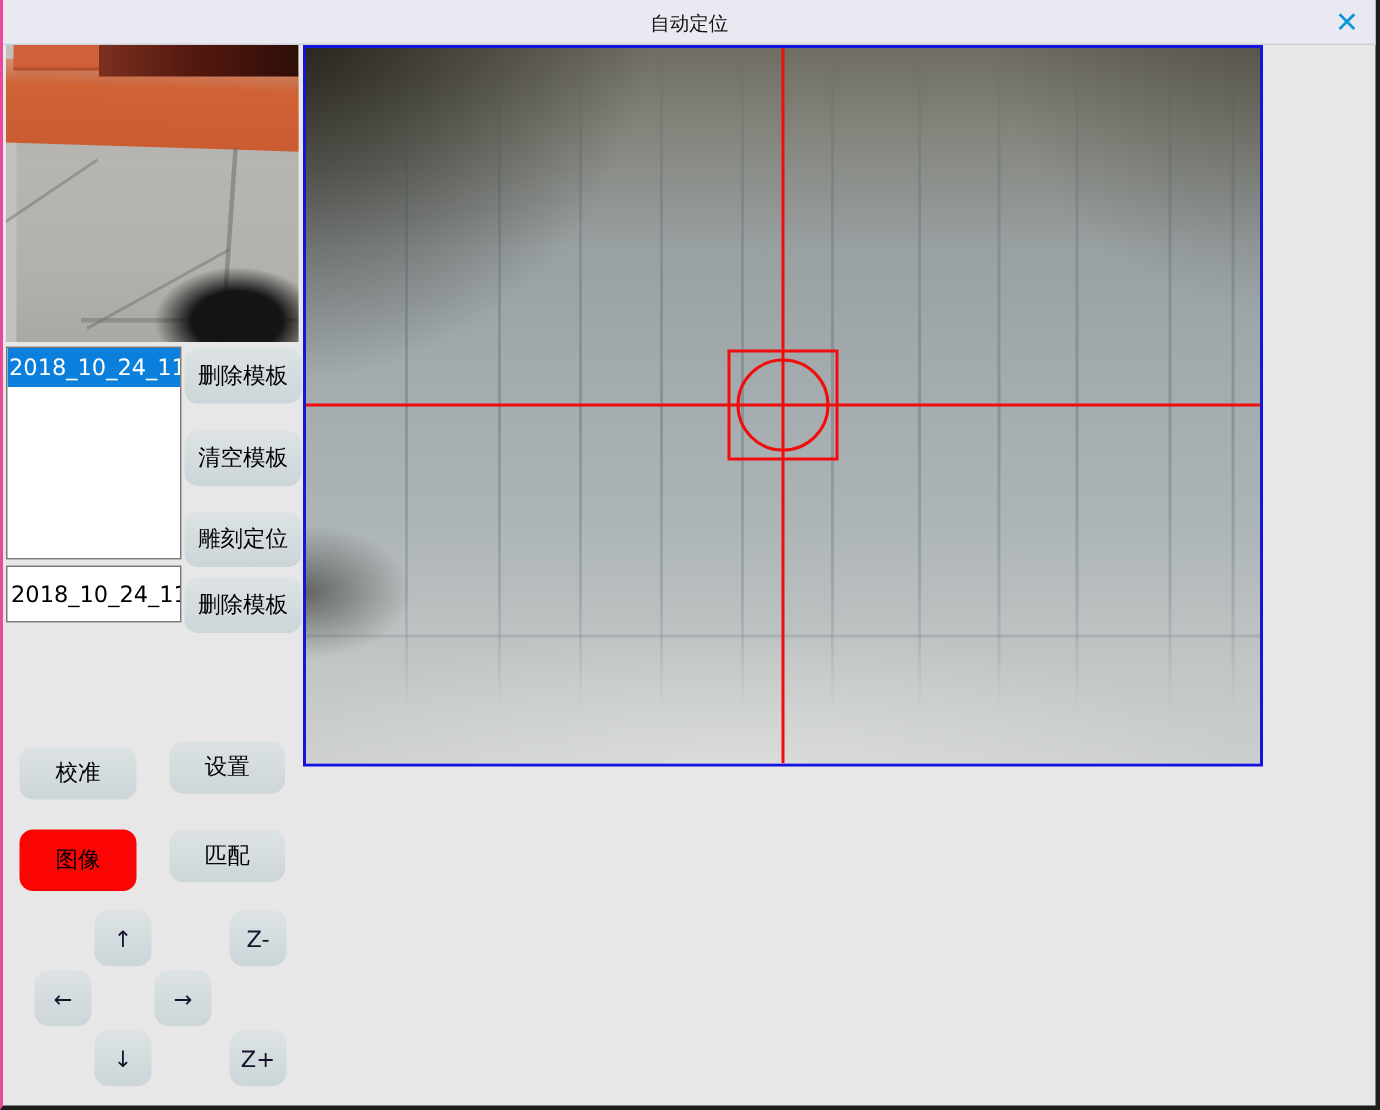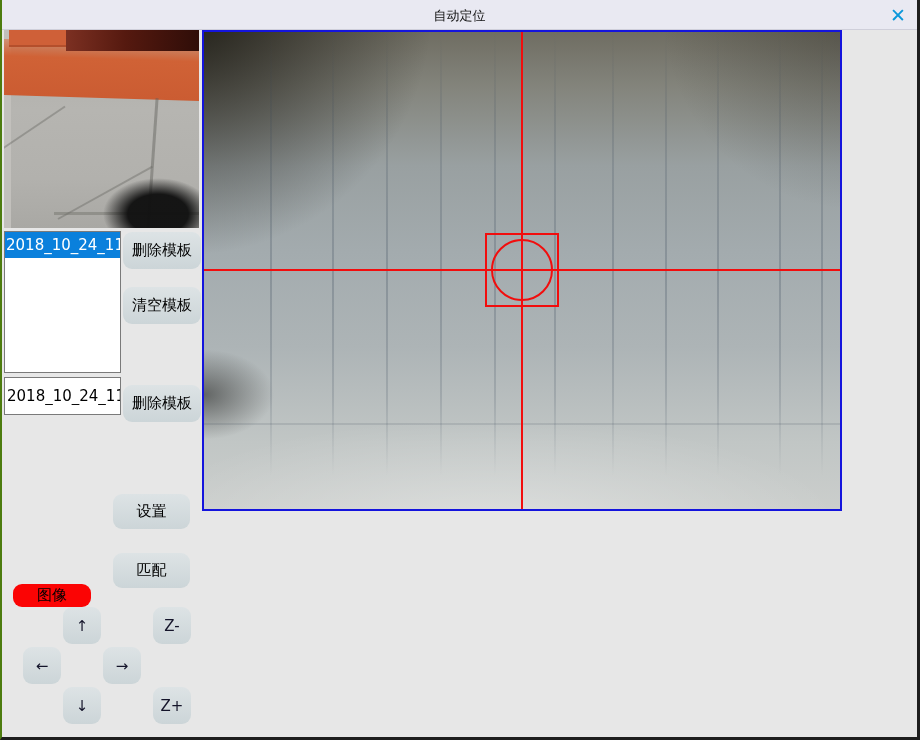--- a/index.html
+++ b/index.html
@@ -1,21 +1,21 @@
 <!DOCTYPE html>
 <html><head>
 <meta charset="utf-8">
 <style>
   * { margin:0; padding:0; box-sizing:border-box; }
   html,body { width:920px; height:740px; overflow:hidden; }
   body { font-family:"DejaVu Sans","Liberation Sans",sans-serif; background:#e7e7e7; }
 
   .window {
     position:relative; width:920px; height:740px; background:#e7e7e7;
-    border-left:2px solid #4d7c0f; border-right:3px solid #1e1e1e; border-bottom:3px solid #1e1e1e;
+    border-left:2px solid #ec4899; border-right:3px solid #1e1e1e; border-bottom:3px solid #1e1e1e;
   }
   
   .titlebar {
     position:absolute; left:0; top:0; right:0; height:30px;
     background:#e9e9f2; border-bottom:1px solid #cfcfda;
   }
   .title {
     position:absolute; left:0; right:0; top:7px; text-align:center;
     font-size:13px; color:#111;
   }
@@ -85,21 +85,21 @@
     display:flex; align-items:center; justify-content:center;
   }
   .btn-red { background:#fb0404; }
   .b-del   { left:121px; top:232px; width:78px; height:37px; }
   .b-clear { left:121px; top:287px; width:78px; height:37px; }
   .b-engr  { left:121px; top:341px; width:78px; height:37px; }
   .b-add   { left:121px; top:385px; width:78px; height:37px; }
   .b-cut   { left:11px;  top:443px; width:178px; height:35px; }
   .b-cal   { left:11px;  top:498px; width:78px;  height:35px; }
   .b-set   { left:111px; top:494px; width:77px;  height:35px; }
-  .b-img   { left:11px;  top:553px; width:78px;  height:23px;margin-top:31px; }
+  .b-img   { left:11px;  top:553px; width:78px;  height:41px; }
   .b-match { left:111px; top:553px; width:77px;  height:35px; }
   .b-up    { left:61px;  top:607px; width:38px;  height:37px; }
   .b-zm    { left:151px; top:607px; width:38px;  height:37px; }
   .b-left  { left:21px;  top:647px; width:38px;  height:37px; }
   .b-right { left:101px; top:647px; width:38px;  height:37px; }
   .b-down  { left:61px;  top:687px; width:38px;  height:37px; }
   .b-zp    { left:151px; top:687px; width:38px;  height:37px; }
   .jog { font-size:15px; color:#14142a; }
 
   
@@ -152,22 +152,24 @@
     <div class="thumb-blob"></div>
   </div>
 
   <div class="template-list">
     <div class="list-item selected">2018_10_24_11</div>
   </div>
   <input class="template-input" value="2018_10_24_11" style="">
 
   <button class="btn b-del">删除模板</button>
   <button class="btn b-clear">清空模板</button>
+  <button class="btn b-engr">雕刻定位</button>
   <button class="btn b-add">删除模板</button>
 
+  <button class="btn b-cal">校准</button>
   <button class="btn b-set">设置</button>
   <button class="btn btn-red b-img">图像</button>
   <button class="btn b-match">匹配</button>
 
   <button class="btn jog b-up">↑</button>
   <button class="btn jog b-zm">Z-</button>
   <button class="btn jog b-left">←</button>
   <button class="btn jog b-right">→</button>
   <button class="btn jog b-down">↓</button>
   <button class="btn jog b-zp">Z+</button>

